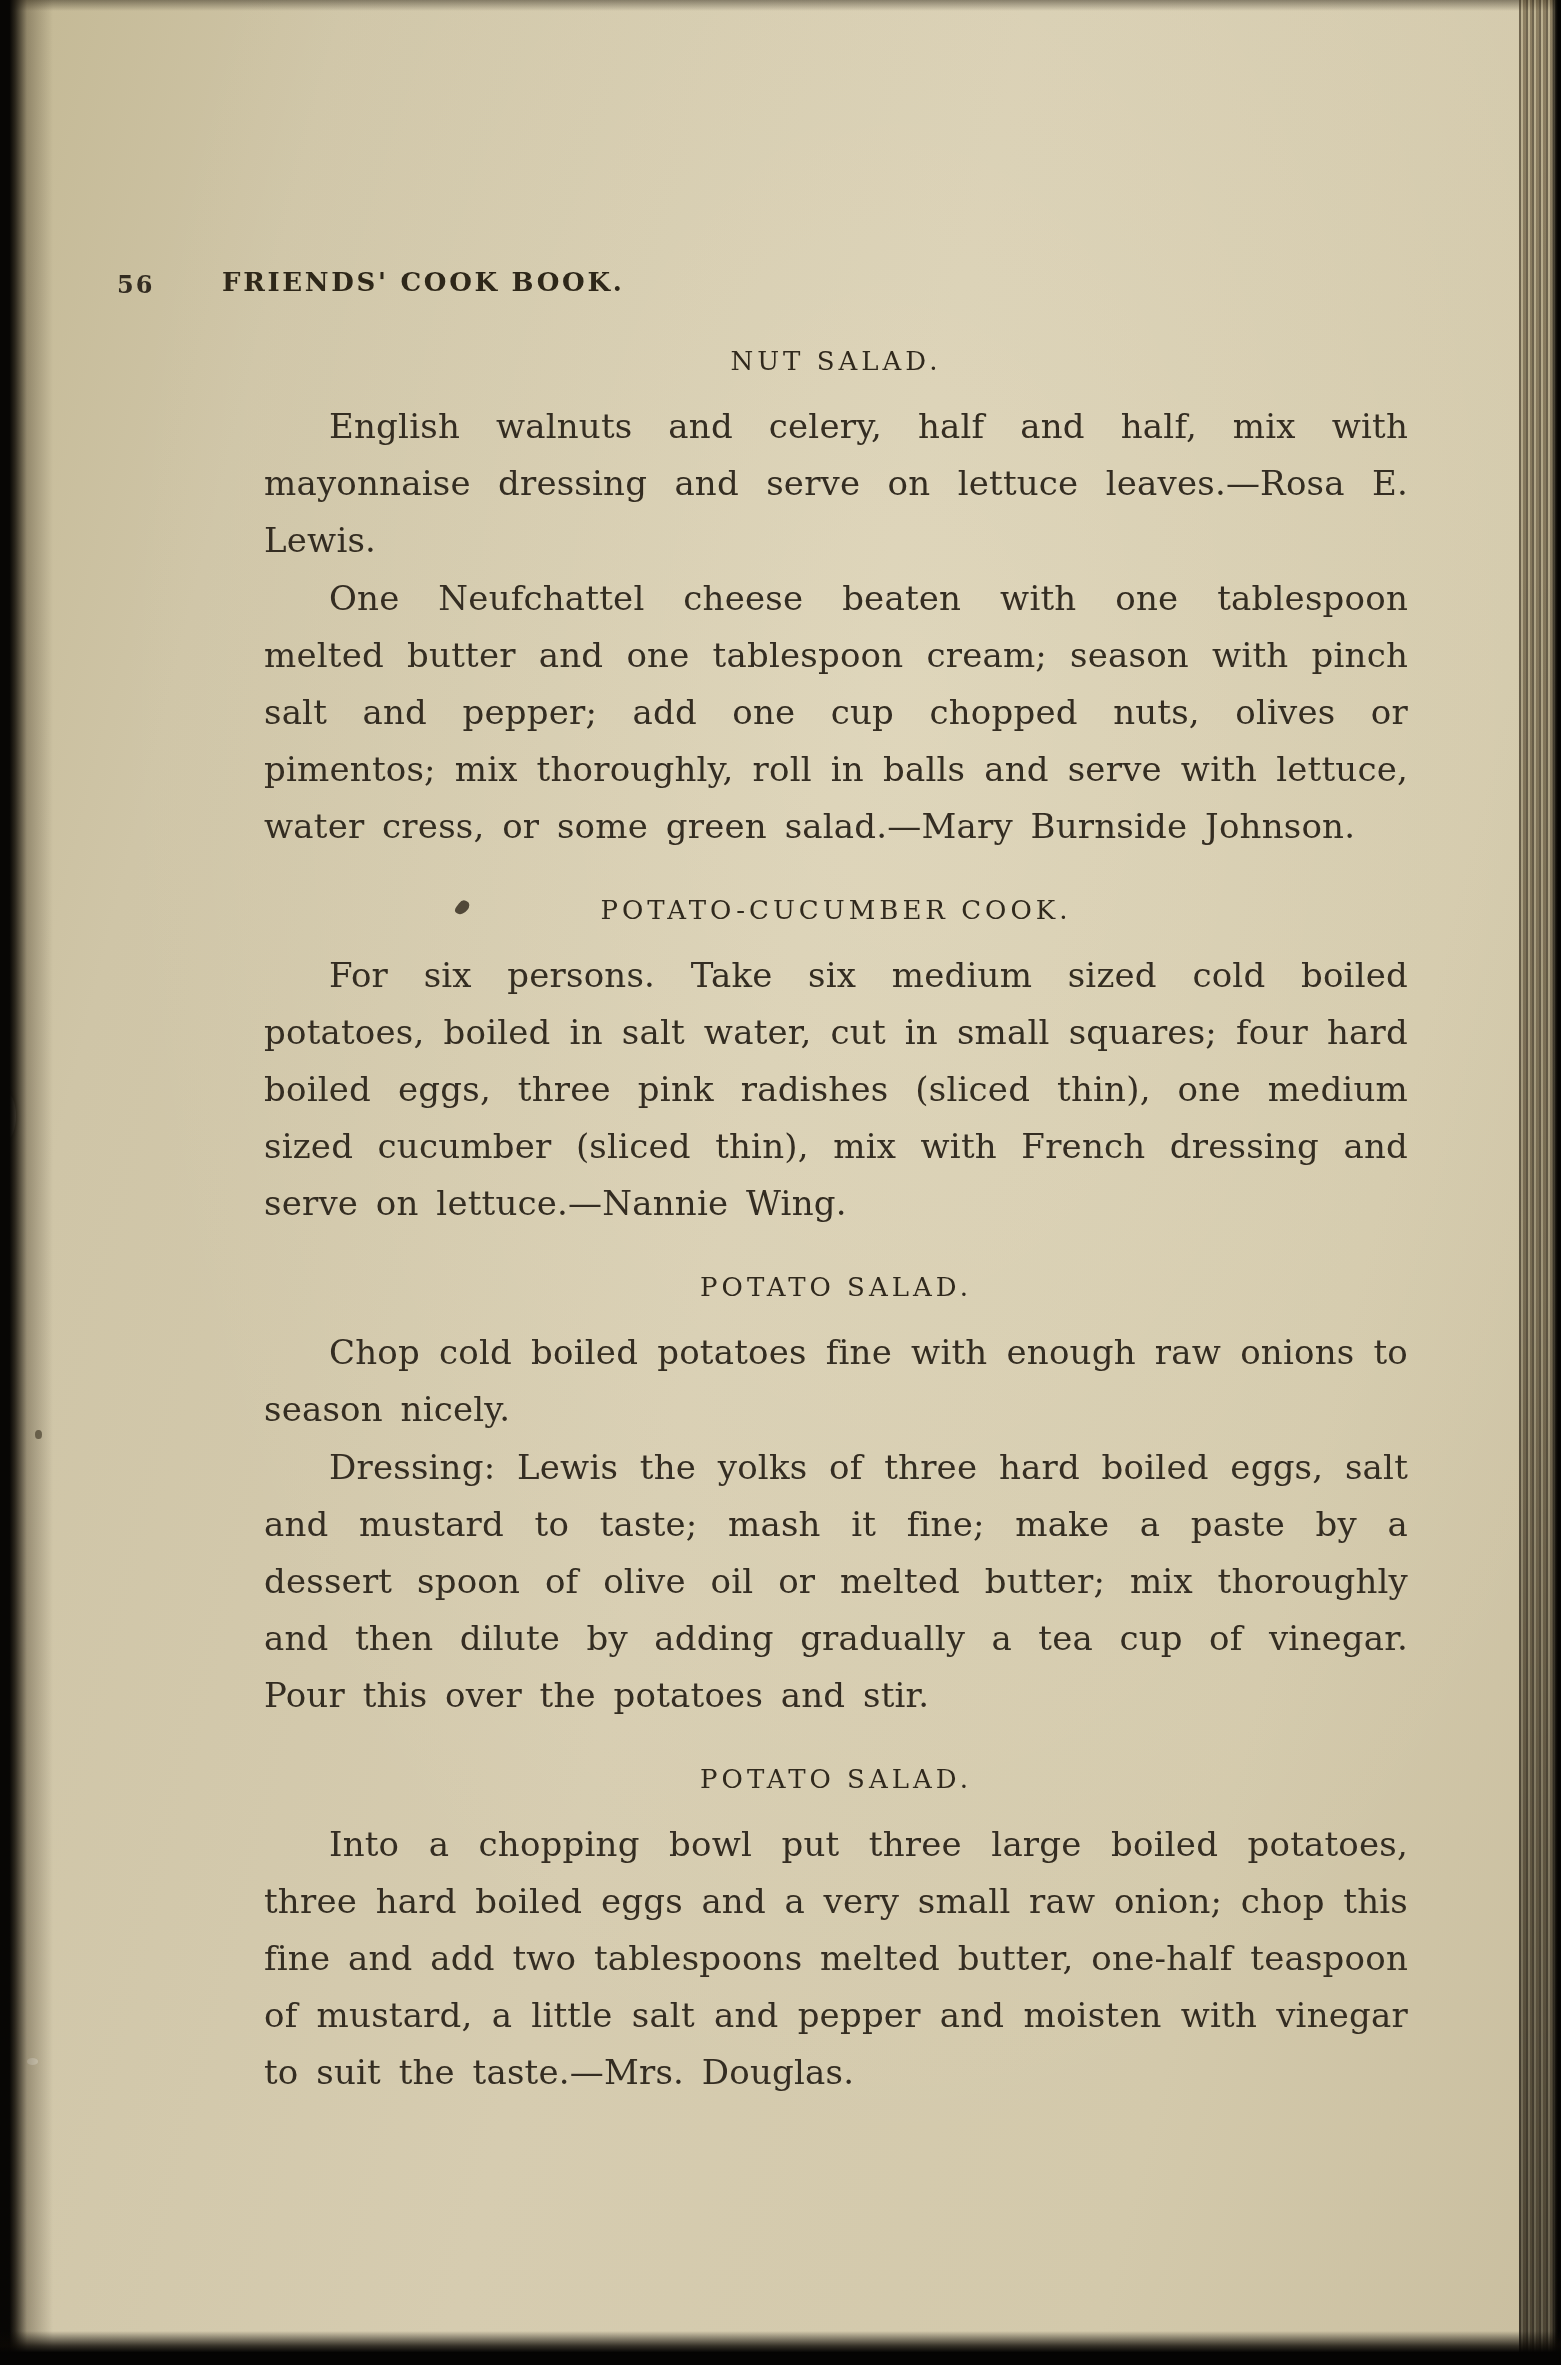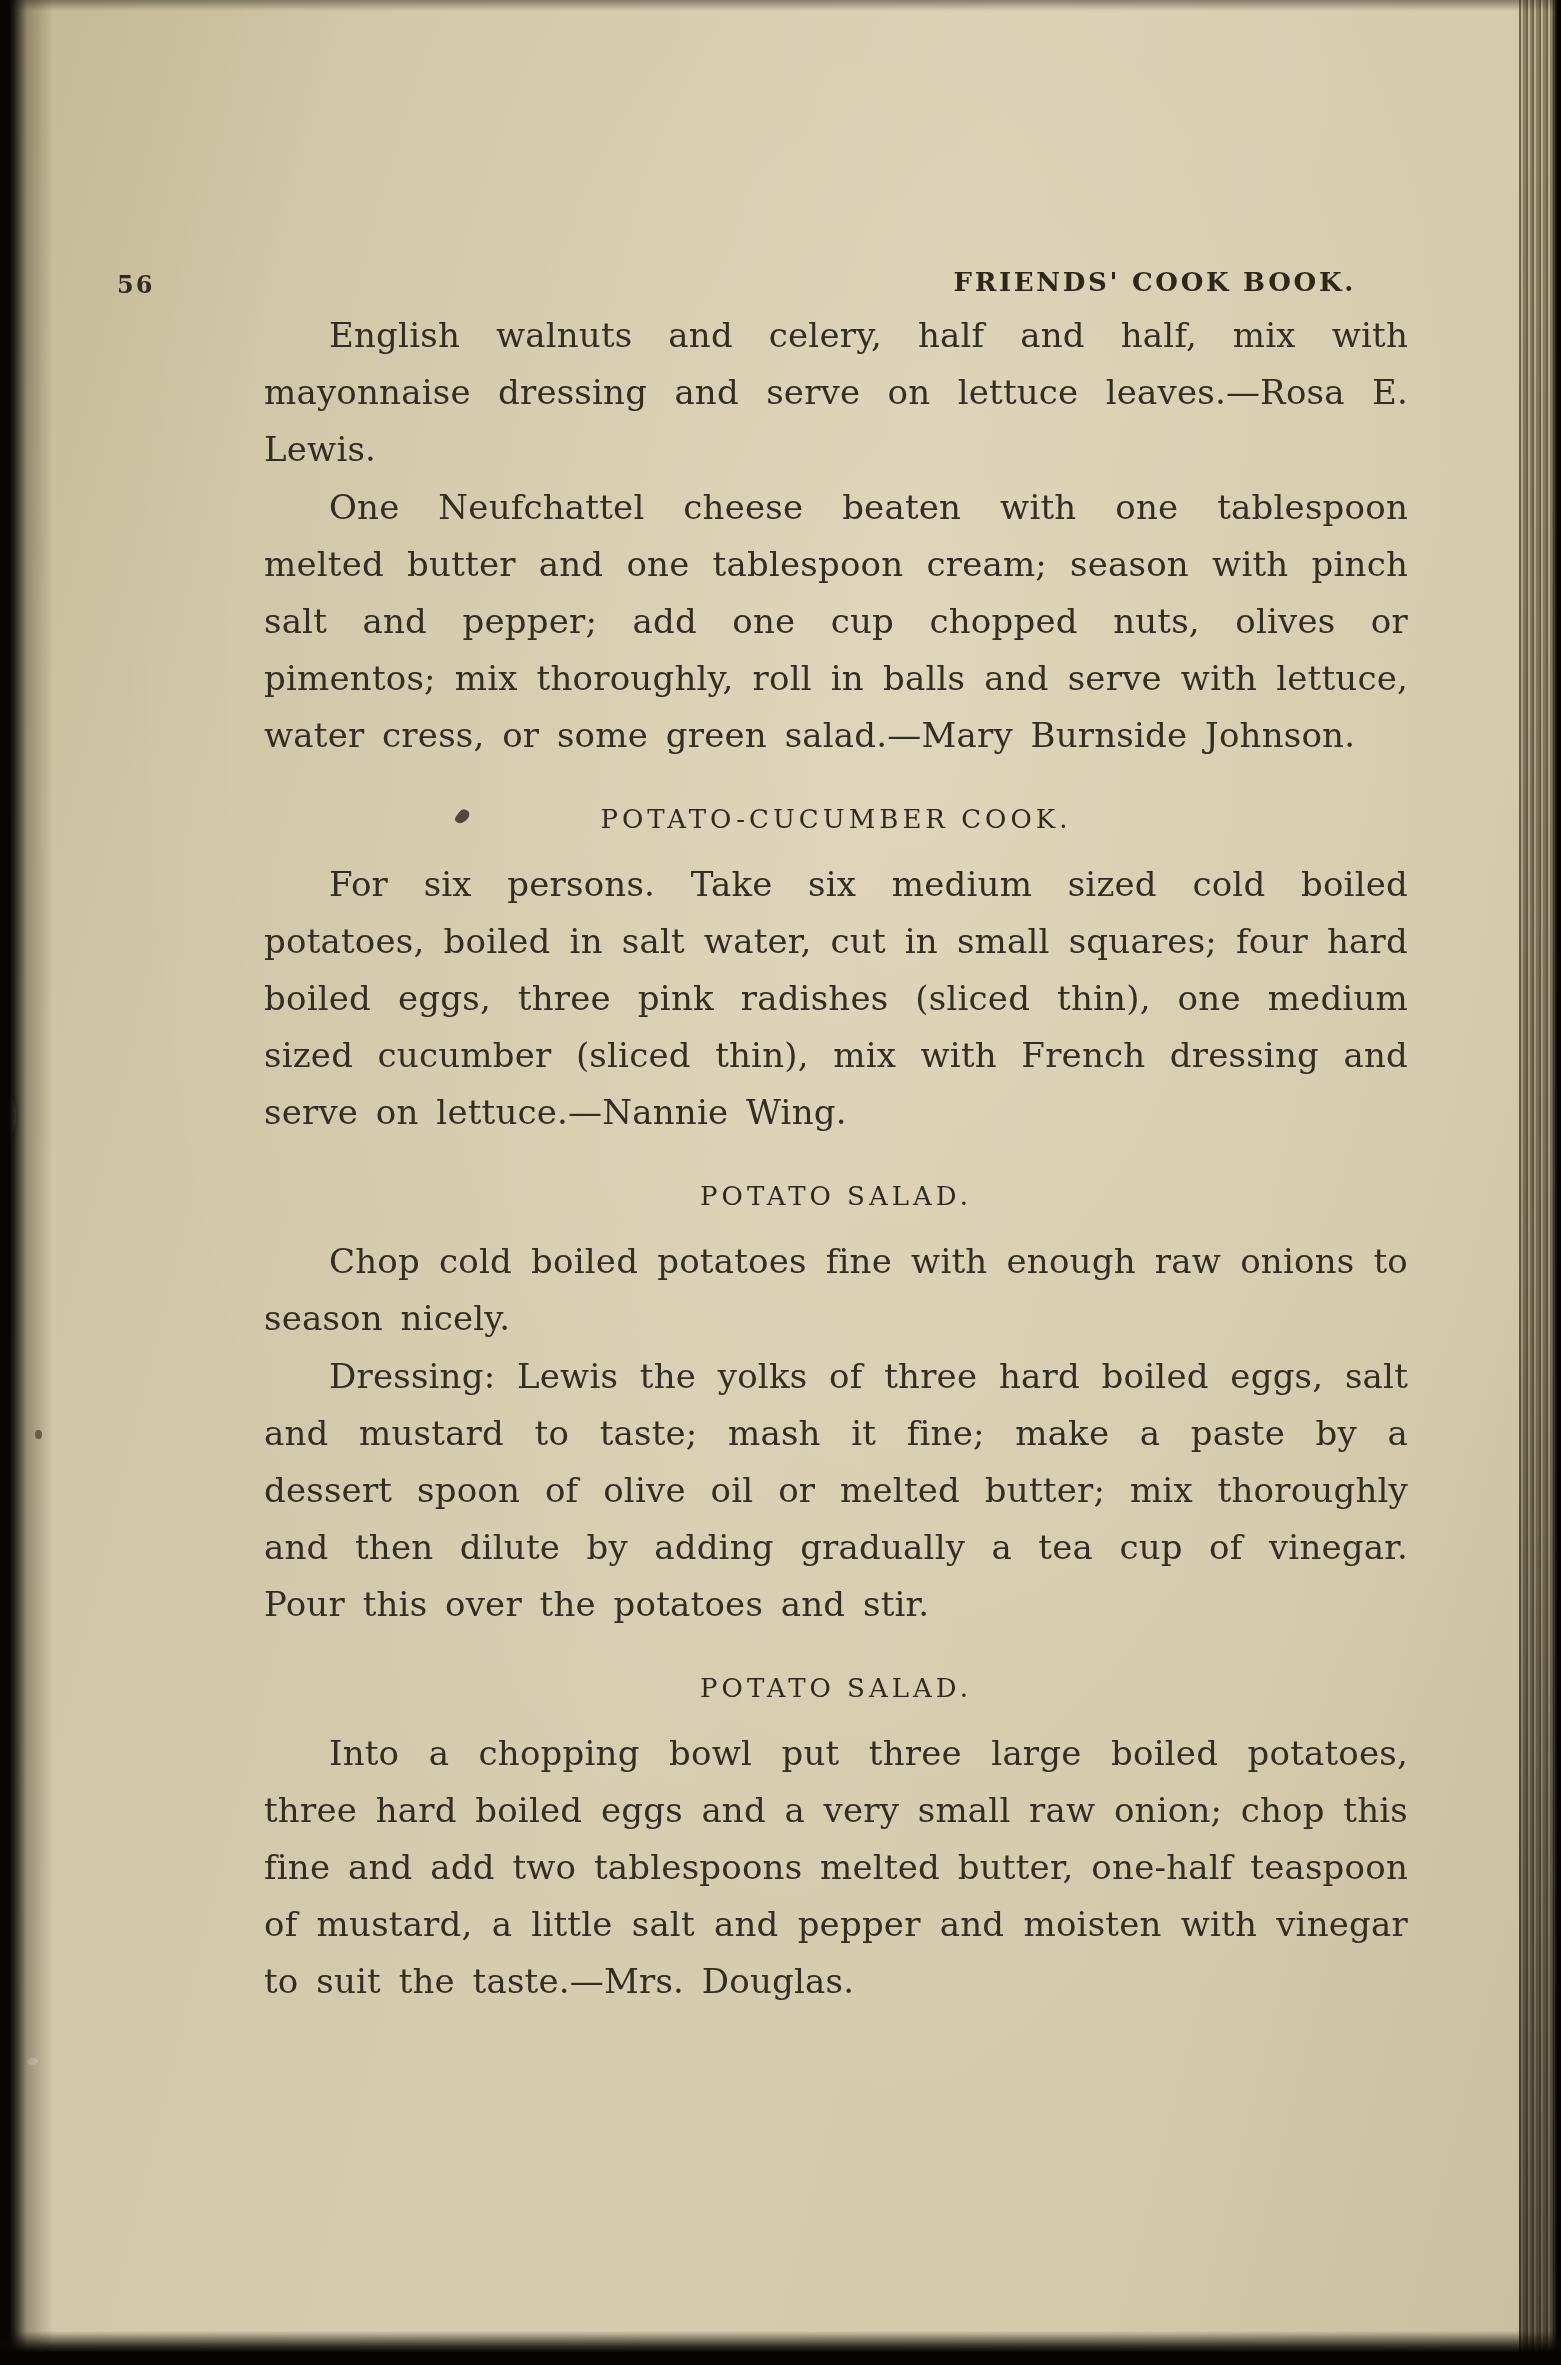--- a/index.html
+++ b/index.html
@@ -80,21 +80,21 @@
     position: absolute;
     left: 263px;
     top: 0;
     width: 1146px;
   }
 
   .running-head {
     position: relative;
     margin-top: 267px;
     height: 39px;
-    text-align: right;
+    text-align: left;
   }
   .page-number {
     position: absolute;
     left: -146px;
     top: 2.7px;
     font-size: 24px;
     font-weight: bold;
     letter-spacing: 2px;
   }
   .running-title {
@@ -136,20 +136,21 @@
 <div class="scan">
 
   <div class="page-content">
 
     <div class="running-head">
       <span class="page-number">56</span>
       <span class="running-title">FRIENDS' COOK BOOK.</span>
     </div>
 
     <div class="recipe-section">
+      <h2 class="recipe-title">NUT SALAD.</h2>
       <div class="recipe-body">
         <p>English walnuts and celery, half and half, mix with mayonnaise dressing and serve on lettuce leaves.—Rosa E. Lewis.</p>
       </div>
     </div>
 
     <div class="recipe-section">
       <div class="recipe-body">
         <p>One Neufchattel cheese beaten with one tablespoon melted butter and one tablespoon cream; season with pinch salt and pepper; add one cup chopped nuts, olives or pimentos; mix thoroughly, roll in balls and serve with lettuce, water cress, or some green salad.—Mary Burnside Johnson.</p>
       </div>
     </div>

